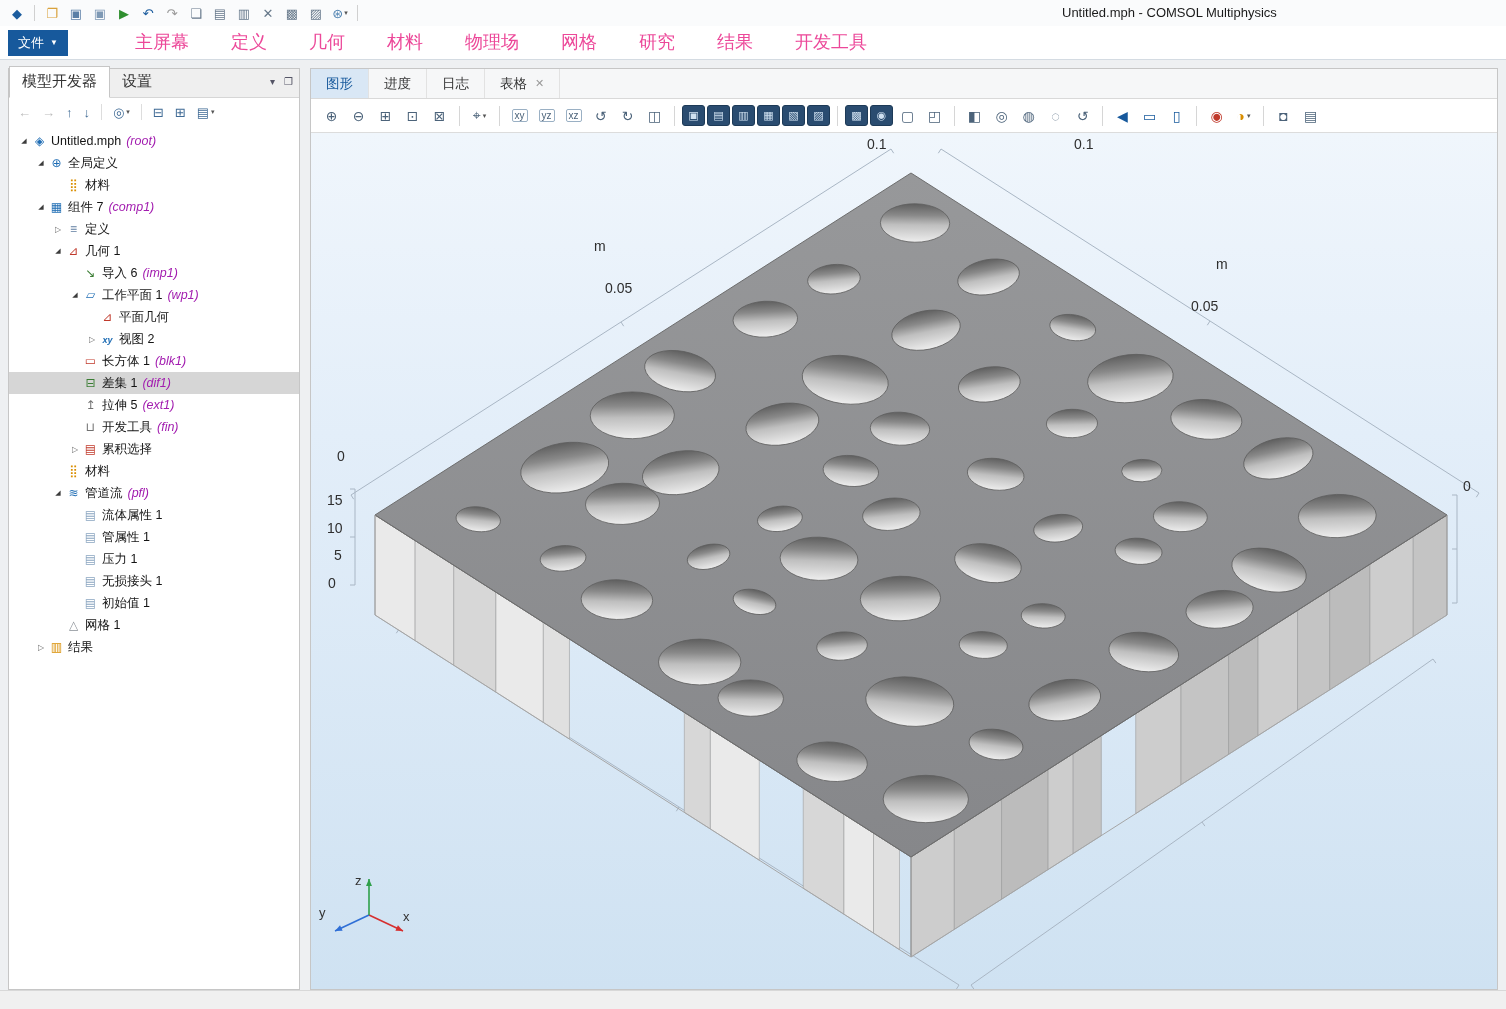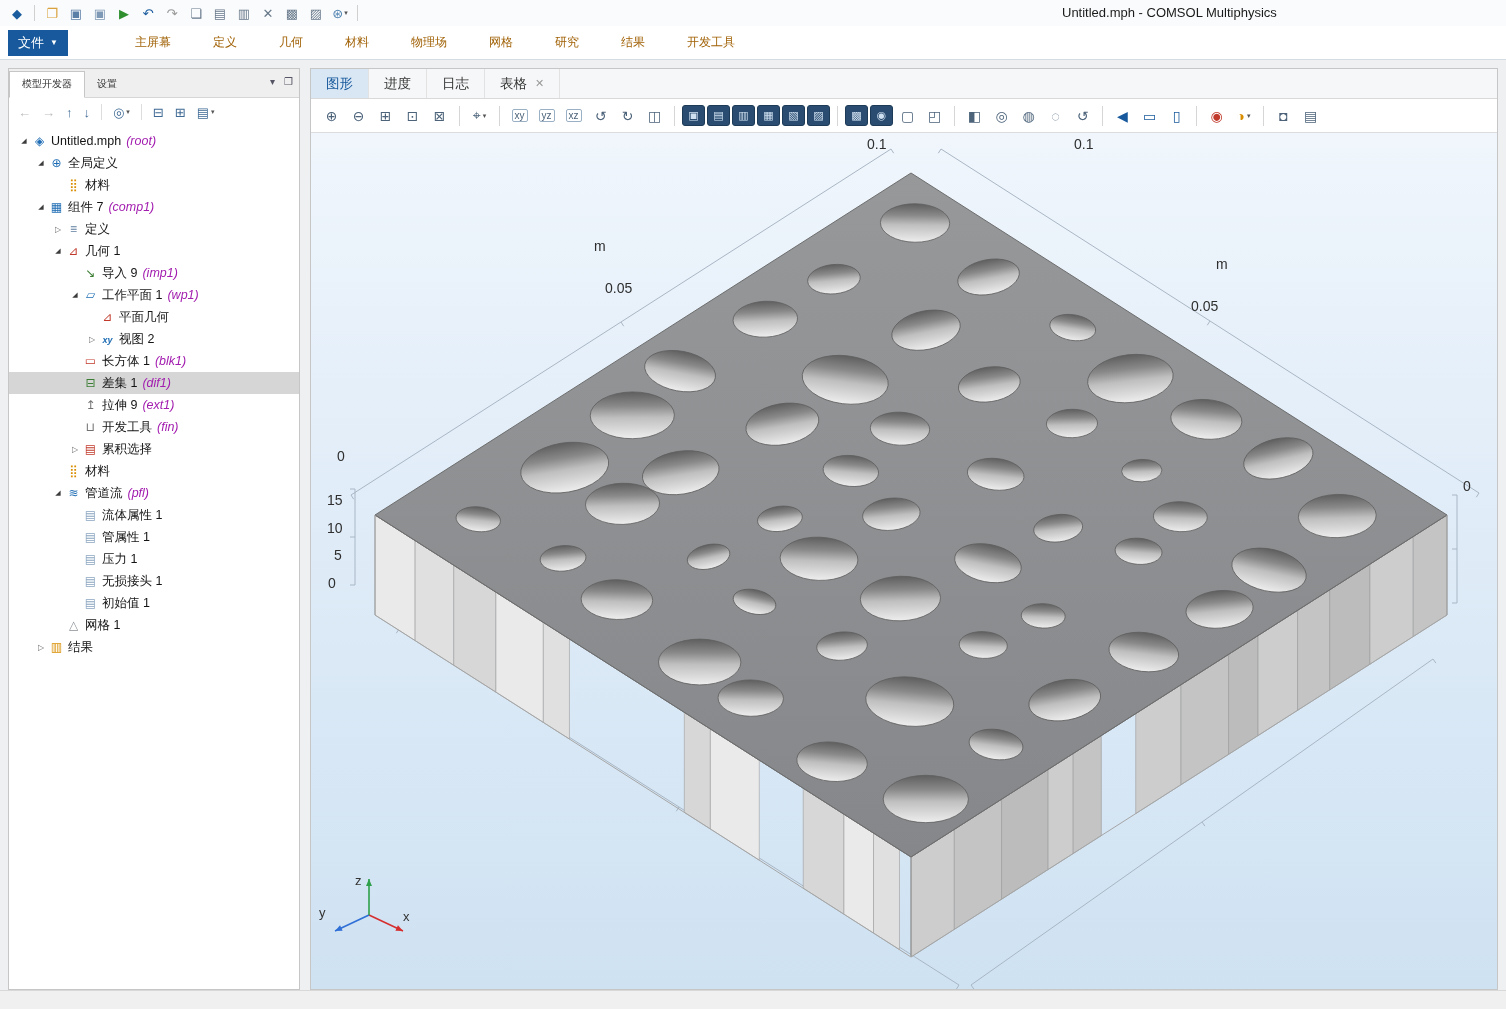--- a/index.html
+++ b/index.html
@@ -17,28 +17,28 @@
   .qsep { width:1px; height:16px; background:#d0d0d0; margin:0 4px; }
   .win-title { position:absolute; left:1030px; top:5px; font-size:13px; color:#1b1b1b;margin-left:32px; }
 
   
   .ribbon { position:absolute; left:0; top:26px; right:0; height:34px; background:#fff;
             border-bottom:1px solid #d4dbe2; display:flex; align-items:center; }
   .file-btn { margin-left:8px; height:26px; padding:0 10px; background:#17599c; color:#fff;
               display:flex; align-items:center; gap:6px; font-size:13px; cursor:pointer; }
   .file-btn .caret { font-size:8px; }
   .rtabs { display:flex; margin-left:46px; }
-  .rtab { padding:0 21px; line-height:33px; font-size:12px; color:#a16207; cursor:pointer; white-space:nowrap; }
+  .rtab { padding:0 21px; line-height:33px; font-size:18px; color:#ec4899; cursor:pointer; white-space:nowrap; }
 
   
   .main-left { position:absolute; left:8px; top:68px; width:292px; bottom:19px;
                background:#fff; border:1px solid #c6c6c6; }
   .ptabs { height:29px; background:#efefef; border-bottom:1px solid #d6d6d6;
            display:flex; align-items:flex-end; position:relative; }
-  .ptab { padding:5px 12px 6px 12px; font-size:10px; color:#333; cursor:pointer; white-space:nowrap; }
+  .ptab { padding:5px 12px 6px 12px; font-size:15px; color:#333; cursor:pointer; white-space:nowrap; }
   .ptab.active { background:#fff; border:1px solid #c6c6c6; border-bottom:1px solid #fff; margin-bottom:-1px; }
   .phicons { position:absolute; right:6px; top:7px; display:flex; gap:9px; color:#556; font-size:10px; }
   .phicons span { cursor:pointer; }
   .ttoolbar { height:28px; display:flex; align-items:center; padding:0 9px; gap:11px; }
   .ticon { color:#3f6a95; font-size:13px; cursor:pointer; display:flex; align-items:center; }
   .ticon.dis { color:#bcbcbc; }
   .ticon .mini-caret { font-size:7px; margin-left:2px; color:#555; }
   .tsep { width:1px; height:16px; background:#ddd; }
   .tree { position:absolute; top:59px; bottom:0; left:0; right:0; overflow:hidden; padding-top:2px; }
   .trow { height:22px; display:flex; align-items:center; font-size:12.5px; color:#141414;
@@ -168,21 +168,21 @@
         <span>定义</span>
       </div>
       <div class="trow" style="padding-left: 42px;">
         <span class="arrow exp">◢</span>
         <span class="nicon" style="color: rgb(192, 57, 43);">⊿</span>
         <span>几何 1</span>
       </div>
       <div class="trow" style="padding-left: 59px;">
         <span class="arrow"></span>
         <span class="nicon" style="color: rgb(58, 125, 51);">↘</span>
-        <span>导入 9</span>
+        <span>导入 6</span>
         <span class="suffix">(imp1)</span>
       </div>
       <div class="trow" style="padding-left: 59px;">
         <span class="arrow exp">◢</span>
         <span class="nicon" style="color: rgb(31, 109, 180);">▱</span>
         <span>工作平面 1</span>
         <span class="suffix">(wp1)</span>
       </div>
       <div class="trow" style="padding-left: 76px;">
         <span class="arrow"></span>
@@ -202,21 +202,21 @@
       </div>
       <div class="trow sel" style="padding-left: 59px;">
         <span class="arrow"></span>
         <span class="nicon" style="color: rgb(58, 125, 51);">⊟</span>
         <span>差集 1</span>
         <span class="suffix">(dif1)</span>
       </div>
       <div class="trow" style="padding-left: 59px;">
         <span class="arrow"></span>
         <span class="nicon" style="color: rgb(112, 112, 112);">↥</span>
-        <span>拉伸 9</span>
+        <span>拉伸 5</span>
         <span class="suffix">(ext1)</span>
       </div>
       <div class="trow" style="padding-left: 59px;">
         <span class="arrow"></span>
         <span class="nicon" style="color: rgb(112, 112, 112);">⊔</span>
         <span>开发工具</span>
         <span class="suffix">(fin)</span>
       </div>
       <div class="trow" style="padding-left: 59px;">
         <span class="arrow col">▷</span>

